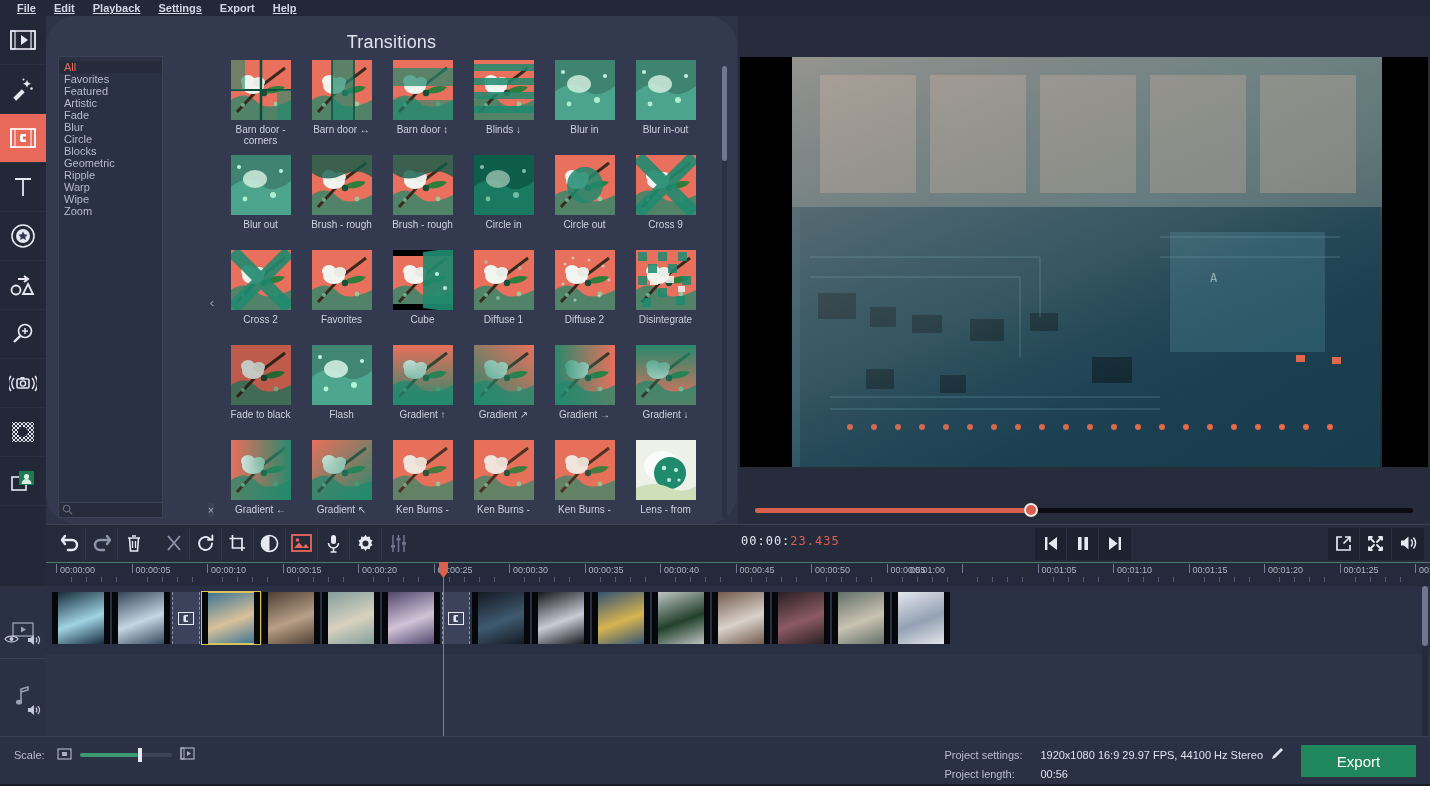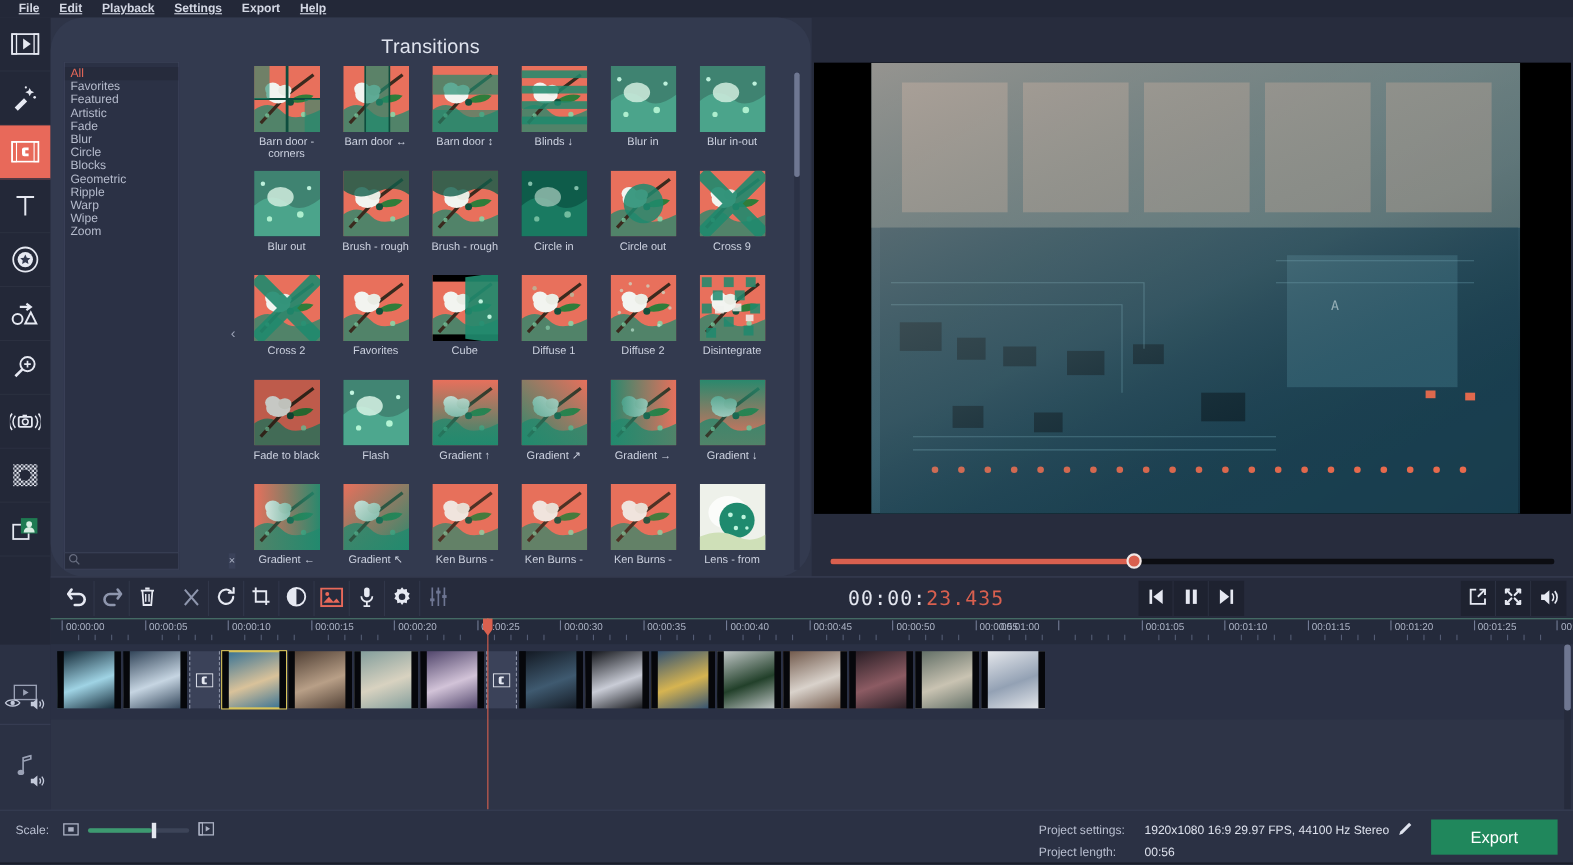--- a/index.html
+++ b/index.html
@@ -122,21 +122,21 @@
   .toolstrip {
     position:absolute; top:524px; left:46px; width:1384px; height:38px;
     background:#262b3c; border-top:1px solid #3a4157;
   }
   .tgroup { position:absolute; top:3px; display:flex; }
   .tbtn {
     width:32px; height:32px; display:flex; align-items:center; justify-content:center;
     cursor:pointer; border-right:1px solid #31374a;
   }
   .tc {
-    position:absolute; left:725px; top:9px; font-size:18px; letter-spacing:1px;
+    position:absolute; left:695px; top:9px; font-size:12px; letter-spacing:1px;
     font-family:"DejaVu Sans Mono", monospace;
   }
   .tc .a { color:#e3e6ef; }
   .tc .b { color:#d9604f; }
   .pgroup { position:absolute; left:989px; top:3px; display:flex; }
   .pbtn {
     width:32px; height:32px; display:flex; align-items:center; justify-content:center;
     cursor:pointer; background:#1e2230; border-right:1px solid #2c3142;
   }
   .rgroup { position:absolute; right:6px; top:3px; display:flex; }

